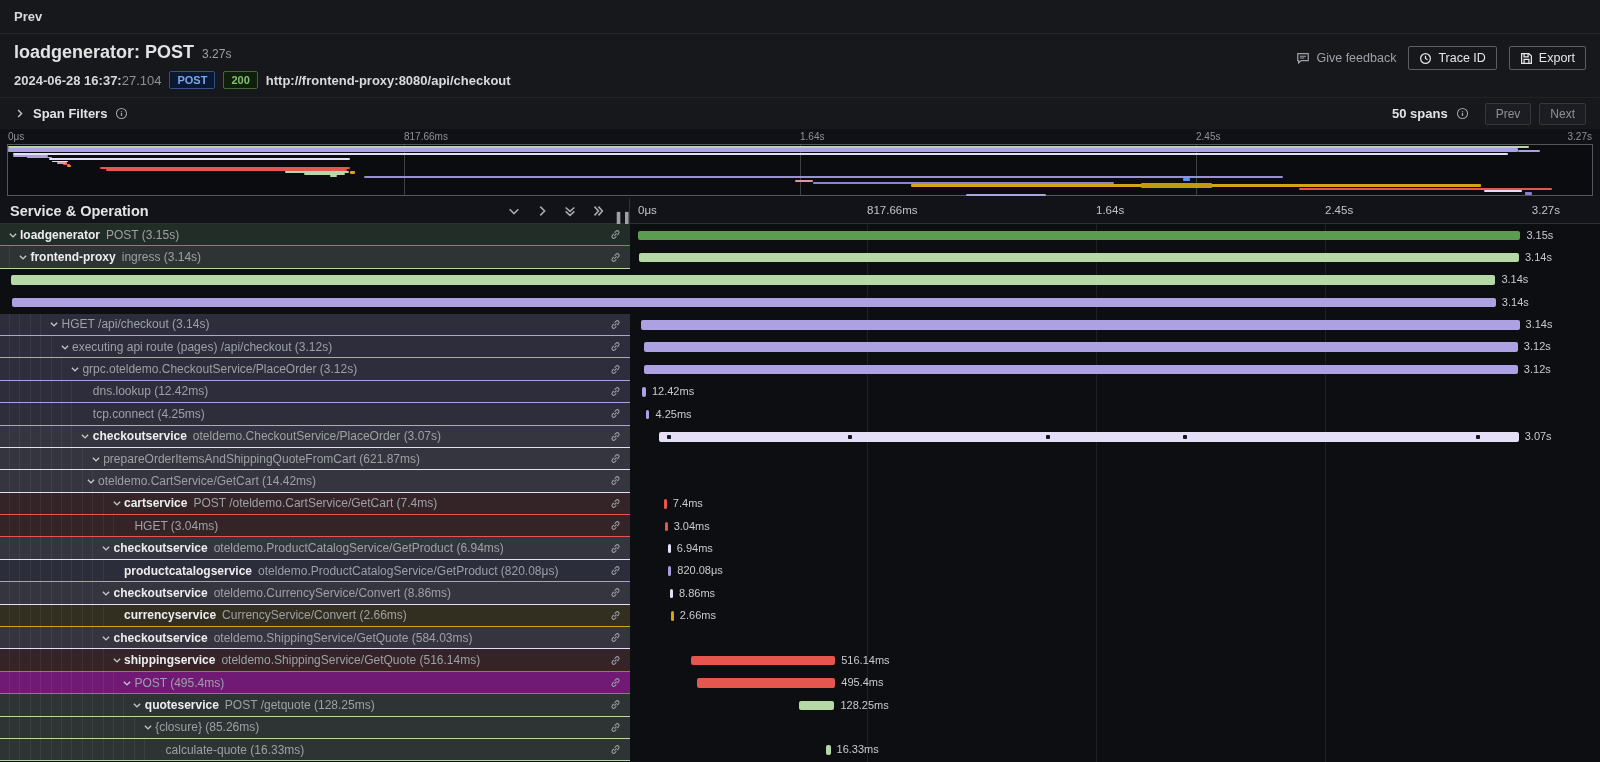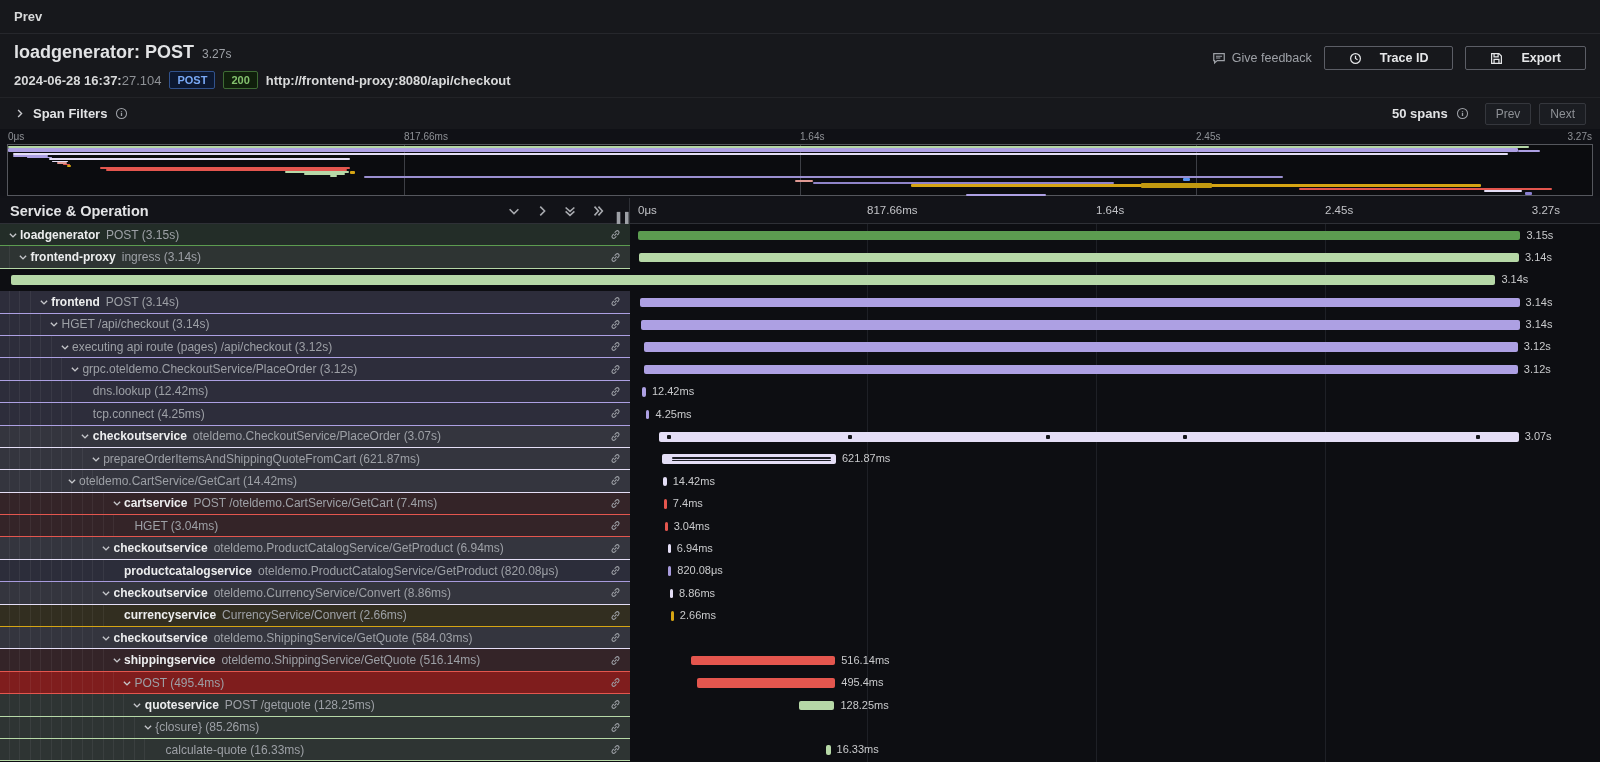--- a/index.html
+++ b/index.html
@@ -17,22 +17,22 @@
   .trace-dur { font-size:12px; color:#9da0a6; }
   .meta-line { display:flex; align-items:center; gap:8px; margin-top:8px; }
   .ts-main { font-size:13px; font-weight:600; color:#d8d9da; }
   .ts-ms { font-size:13px; color:#8e9196; }
   .badge { font-size:11px; font-weight:700; padding:2px 7px; border-radius:2px; border:1px solid; }
   .badge.post { color:#79a9f5; border-color:#31528c; background:#0c1830; }
   .badge.ok   { color:#84c16e; border-color:#3e6b34; background:#101f0c; }
   .url { font-size:13px; font-weight:600; color:#d8d9da; }
   .hero-right { display:flex; align-items:center; gap:12px; margin-top:6px; }
   .feedback { display:flex; align-items:center; gap:6px; color:#9da0a6; font-size:12.5px; cursor:pointer; }
-  .btn { display:flex; align-items:center; gap:18px; background:transparent; border:1px solid #5c5e66; border-radius:2px;
-         color:#e6e7e9; font-size:12.5px; font-weight:700; padding:4px 24px; cursor:pointer; font-family:inherit; }
+  .btn { display:flex; align-items:center; gap:6px; background:transparent; border:1px solid #5c5e66; border-radius:2px;
+         color:#e6e7e9; font-size:12.5px; font-weight:400; padding:4px 10px; cursor:pointer; font-family:inherit; }
   .icon svg { display:block; }
 
   
   .filters-bar { background:#17181c; border-top:1px solid #222327; height:32px; display:flex; align-items:center;
                  justify-content:space-between; padding:0 14px; }
   .filters-left { display:flex; align-items:center; gap:8px; }
   .filters-label { font-size:13px; font-weight:700; color:#e2e3e5; }
   .spans-count { font-size:13px; font-weight:700; color:#e2e3e5; }
   .filters-right { display:flex; align-items:center; gap:8px; }
   .mini-btn { background:#1b1d22; border:1px solid #35373d; border-radius:2px; color:#8e9196;
@@ -295,43 +295,20 @@
         <span class="bar-label" style="left: calc(96.1774% + 6px);">3.14s</span>
       </div>
     </div>
     <div class="trow">
       <div class="bar-area">
         <div class="bar" style="left: 0.183486%; width: 96.0245%; background-color: rgb(182, 216, 167);"></div>
         <span class="bar-label" style="left: calc(96.208% + 6px);">3.14s</span>
       </div>
     </div>
     <div class="trow">
-      <div class="tname" style="border-bottom-color: rgb(173, 160, 227); background-color: rgb(45, 45, 59);">
-        <div class="guides">
-          <i style="left: 9px;"></i>
-          <i style="left: 19.4px;"></i>
-          <i style="left: 29.8px;"></i>
-        </div>
-        <div class="ncontent" style="padding-left: 36.2px;">
-          <span class="chev">
-            <svg width="10" height="10" viewBox="0 0 16 16" fill="none" stroke="#c7c8cc" stroke-width="2.2">
-              <path d="M3 6l5 5 5-5"></path>
-            </svg>
-          </span>
-          <span class="svc">frontend</span>
-          <span class="op">POST (3.14s)</span>
-        </div>
-        <span class="rlink">
-          <svg width="13" height="13" viewBox="0 0 24 24" fill="none" stroke="#9da0a6" stroke-width="2" stroke-linecap="round">
-            <path d="M10.5 13.5l3-3"></path>
-            <path d="M8.5 11.5l-2.3 2.3a3.2 3.2 0 0 0 4.5 4.5l2.3-2.3"></path>
-            <path d="M15.5 12.5l2.3-2.3a3.2 3.2 0 0 0-4.5-4.5L11 8"></path>
-          </svg>
-        </span>
-      </div>
       <div class="bar-area">
         <div class="bar" style="left: 0.244648%; width: 95.9939%; background-color: rgb(173, 160, 227);"></div>
         <span class="bar-label" style="left: calc(96.2385% + 6px);">3.14s</span>
       </div>
     </div>
     <div class="trow">
       <div class="tname" style="border-bottom-color: rgb(173, 160, 227); background-color: rgb(45, 45, 59);">
         <div class="guides">
           <i style="left: 9px;"></i>
           <i style="left: 19.4px;"></i>
@@ -536,60 +513,49 @@
           <span class="op">prepareOrderItemsAndShippingQuoteFromCart (621.87ms)</span>
         </div>
         <span class="rlink">
           <svg width="13" height="13" viewBox="0 0 24 24" fill="none" stroke="#9da0a6" stroke-width="2" stroke-linecap="round">
             <path d="M10.5 13.5l3-3"></path>
             <path d="M8.5 11.5l-2.3 2.3a3.2 3.2 0 0 0 4.5 4.5l2.3-2.3"></path>
             <path d="M15.5 12.5l2.3-2.3a3.2 3.2 0 0 0-4.5-4.5L11 8"></path>
           </svg>
         </span>
       </div>
-      <div class="bar-area">
-        <div class="bar" style="left: 2.59939%; width: 19.0174%; background-color: rgb(228, 222, 246);">
-          <i class="bstripe" style="top: 2.8px;"></i>
-          <i class="bstripe" style="top: 5.2px;"></i>
-        </div>
-        <span class="bar-label" style="left: calc(21.6168% + 6px);">621.87ms</span>
-      </div>
     </div>
     <div class="trow">
       <div class="tname" style="border-bottom-color: rgb(228, 222, 246); background-color: rgb(52, 53, 62);">
         <div class="guides">
           <i style="left: 9px;"></i>
           <i style="left: 19.4px;"></i>
           <i style="left: 29.8px;"></i>
           <i style="left: 40.2px;"></i>
           <i style="left: 50.6px;"></i>
           <i style="left: 61px;"></i>
           <i style="left: 71.4px;"></i>
           <i style="left: 81.8px;"></i>
           <i style="left: 92.2px;"></i>
         </div>
-        <div class="ncontent" style="padding-left: 64px;">
+        <div class="ncontent" style="padding-left: 83px;">
           <span class="chev">
             <svg width="10" height="10" viewBox="0 0 16 16" fill="none" stroke="#c7c8cc" stroke-width="2.2">
               <path d="M3 6l5 5 5-5"></path>
             </svg>
           </span>
           <span class="op">oteldemo.CartService/GetCart (14.42ms)</span>
         </div>
         <span class="rlink">
           <svg width="13" height="13" viewBox="0 0 24 24" fill="none" stroke="#9da0a6" stroke-width="2" stroke-linecap="round">
             <path d="M10.5 13.5l3-3"></path>
             <path d="M8.5 11.5l-2.3 2.3a3.2 3.2 0 0 0 4.5 4.5l2.3-2.3"></path>
             <path d="M15.5 12.5l2.3-2.3a3.2 3.2 0 0 0-4.5-4.5L11 8"></path>
           </svg>
         </span>
-      </div>
-      <div class="bar-area">
-        <div class="bar" style="left: 2.69113%; width: 0.440979%; background-color: rgb(228, 222, 246);"></div>
-        <span class="bar-label" style="left: calc(3.13211% + 6px);">14.42ms</span>
       </div>
     </div>
     <div class="trow">
       <div class="tname" style="border-bottom-color: rgb(228, 86, 78); background-color: rgb(52, 36, 40);">
         <div class="guides">
           <i style="left: 9px;"></i>
           <i style="left: 19.4px;"></i>
           <i style="left: 29.8px;"></i>
           <i style="left: 40.2px;"></i>
           <i style="left: 50.6px;"></i>
@@ -848,21 +814,21 @@
             <path d="M15.5 12.5l2.3-2.3a3.2 3.2 0 0 0-4.5-4.5L11 8"></path>
           </svg>
         </span>
       </div>
       <div class="bar-area">
         <div class="bar" style="left: 5.74924%; width: 15.7841%; background-color: rgb(228, 86, 78);"></div>
         <span class="bar-label" style="left: calc(21.5333% + 6px);">516.14ms</span>
       </div>
     </div>
     <div class="trow">
-      <div class="tname" style="border-bottom-color: rgb(228, 86, 78); background-color: #7f1d1d;">
+      <div class="tname" style="border-bottom-color: rgb(228, 86, 78); background-color: #701a75;">
         <div class="guides">
           <i style="left: 9px;"></i>
           <i style="left: 19.4px;"></i>
           <i style="left: 29.8px;"></i>
           <i style="left: 40.2px;"></i>
           <i style="left: 50.6px;"></i>
           <i style="left: 61px;"></i>
           <i style="left: 71.4px;"></i>
           <i style="left: 81.8px;"></i>
           <i style="left: 92.2px;"></i>

